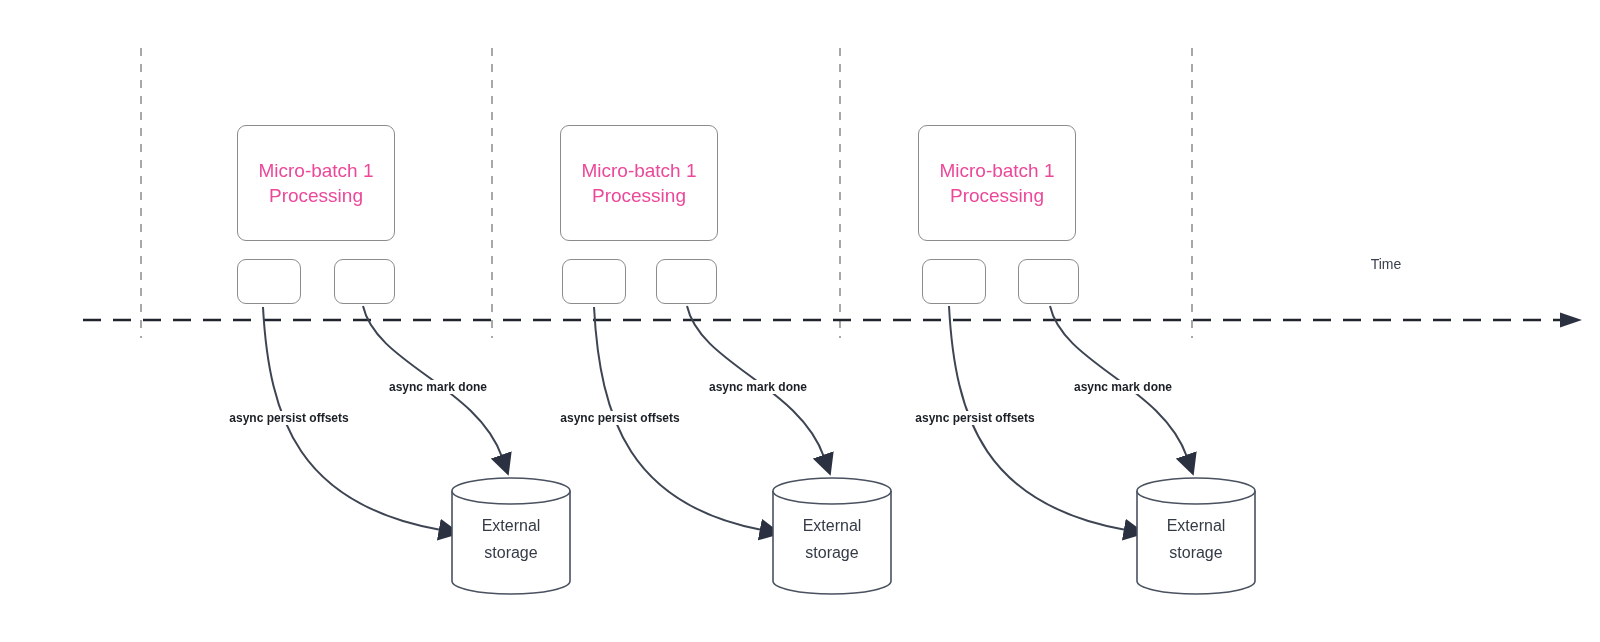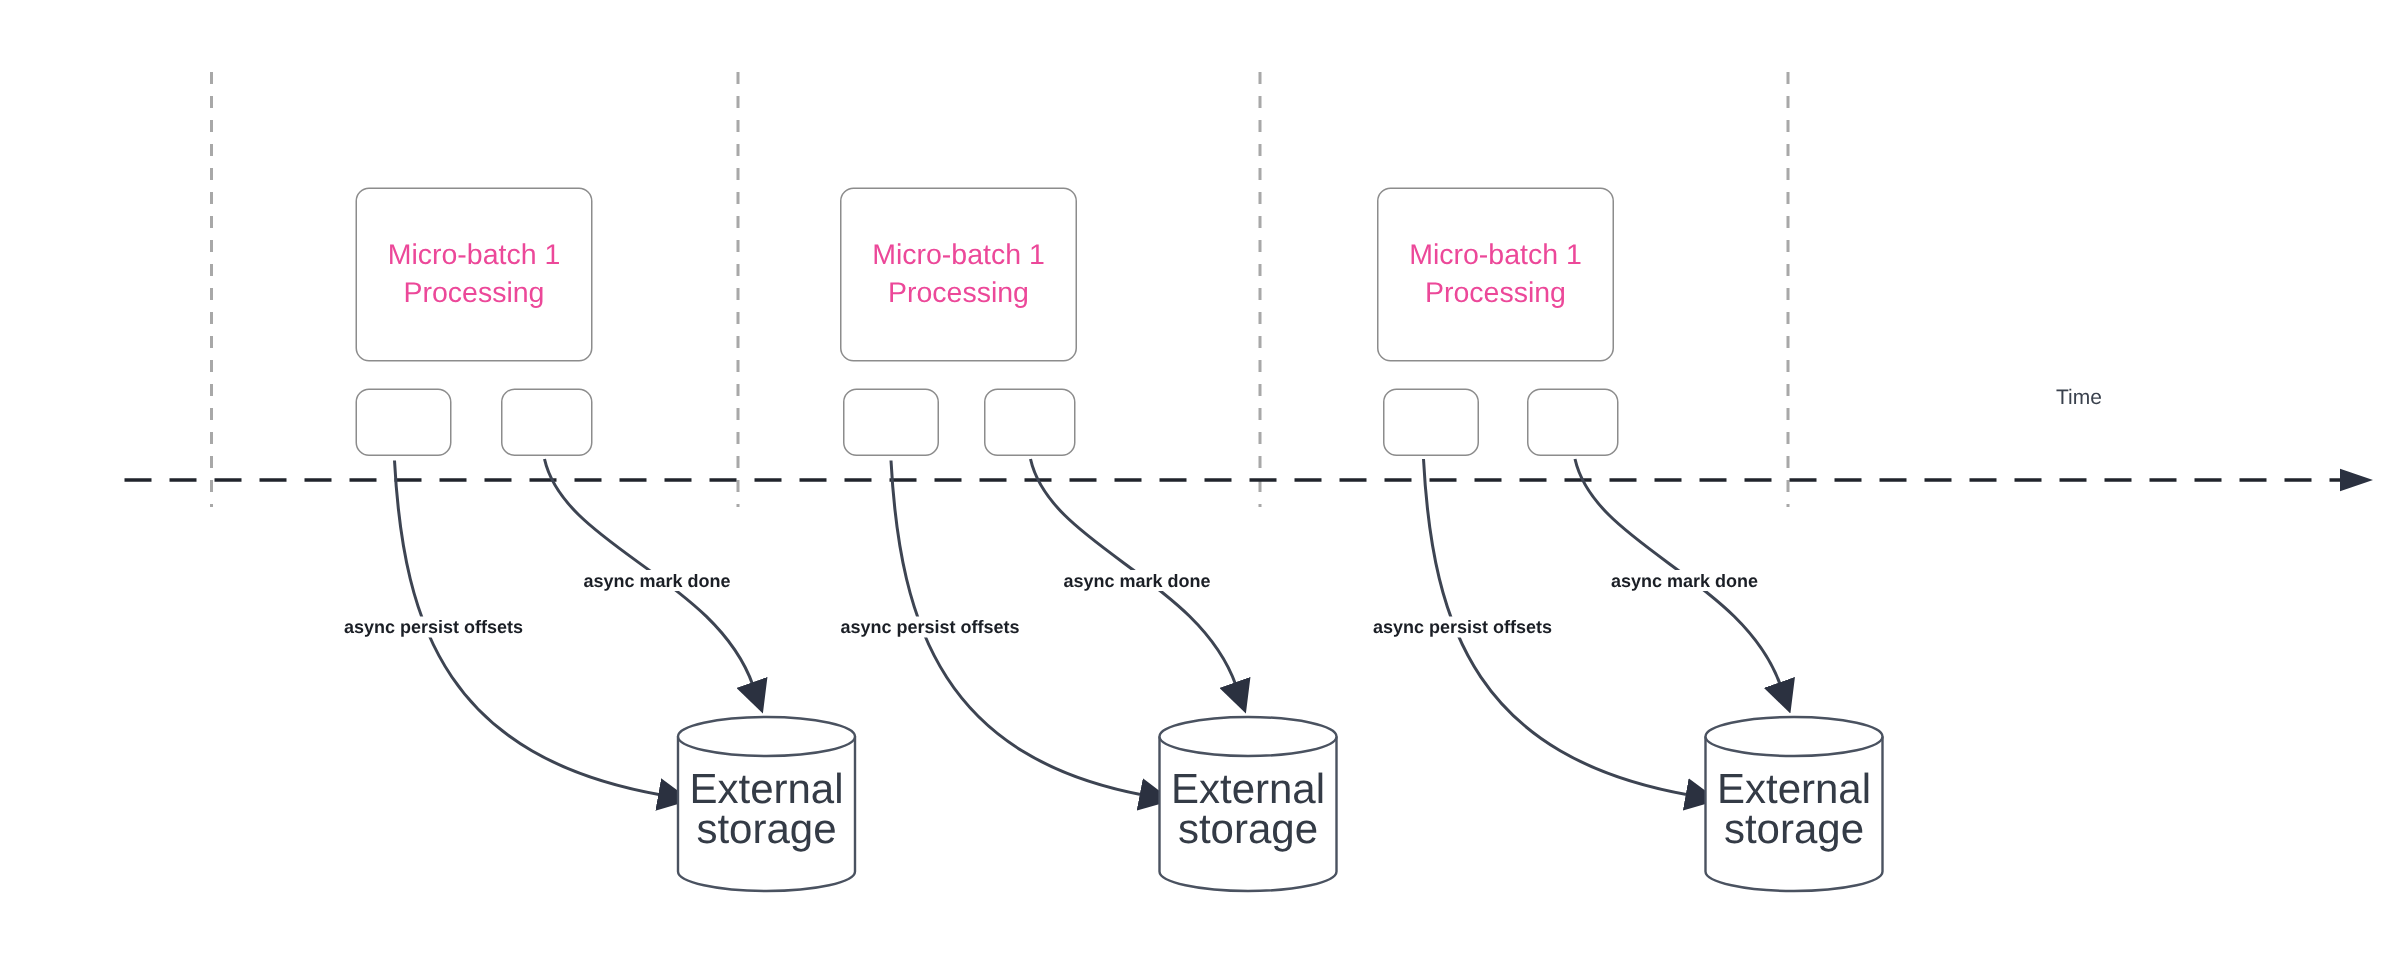--- a/index.html
+++ b/index.html
@@ -19,21 +19,21 @@
   .bb1{left:237px;} .bb2{left:560px;} .bb3{left:918px;}
   .smallbox{top:259px;height:45px;}
   .sb-l{width:64px;} .sb-r{width:61px;}
   .sb1l{left:237px;} .sb1r{left:334px;}
   .sb2l{left:562px;} .sb2r{left:656px;}
   .sb3l{left:922px;} .sb3r{left:1018px;}
   
   .storetext{
     position:absolute;width:118px;height:56px;top:511px;
     display:flex;align-items:center;justify-content:center;text-align:center;
-    font-size:28px;line-height:27px;color:#343b46;white-space:pre-line;pointer-events:none;
+    font-size:16px;line-height:27px;color:#343b46;white-space:pre-line;pointer-events:none;
   }
   .st1{left:452px;} .st2{left:773px;} .st3{left:1137px;}
   
   .edgelabel{
     position:absolute;transform:translateX(-50%);
     font-size:12px;font-weight:bold;color:#1b1f26;
     background:#ffffff;padding:0 3px;white-space:nowrap;
   }
   .persist{top:411px;}
   .pl1{left:289px;} .pl2{left:620px;} .pl3{left:975px;}

